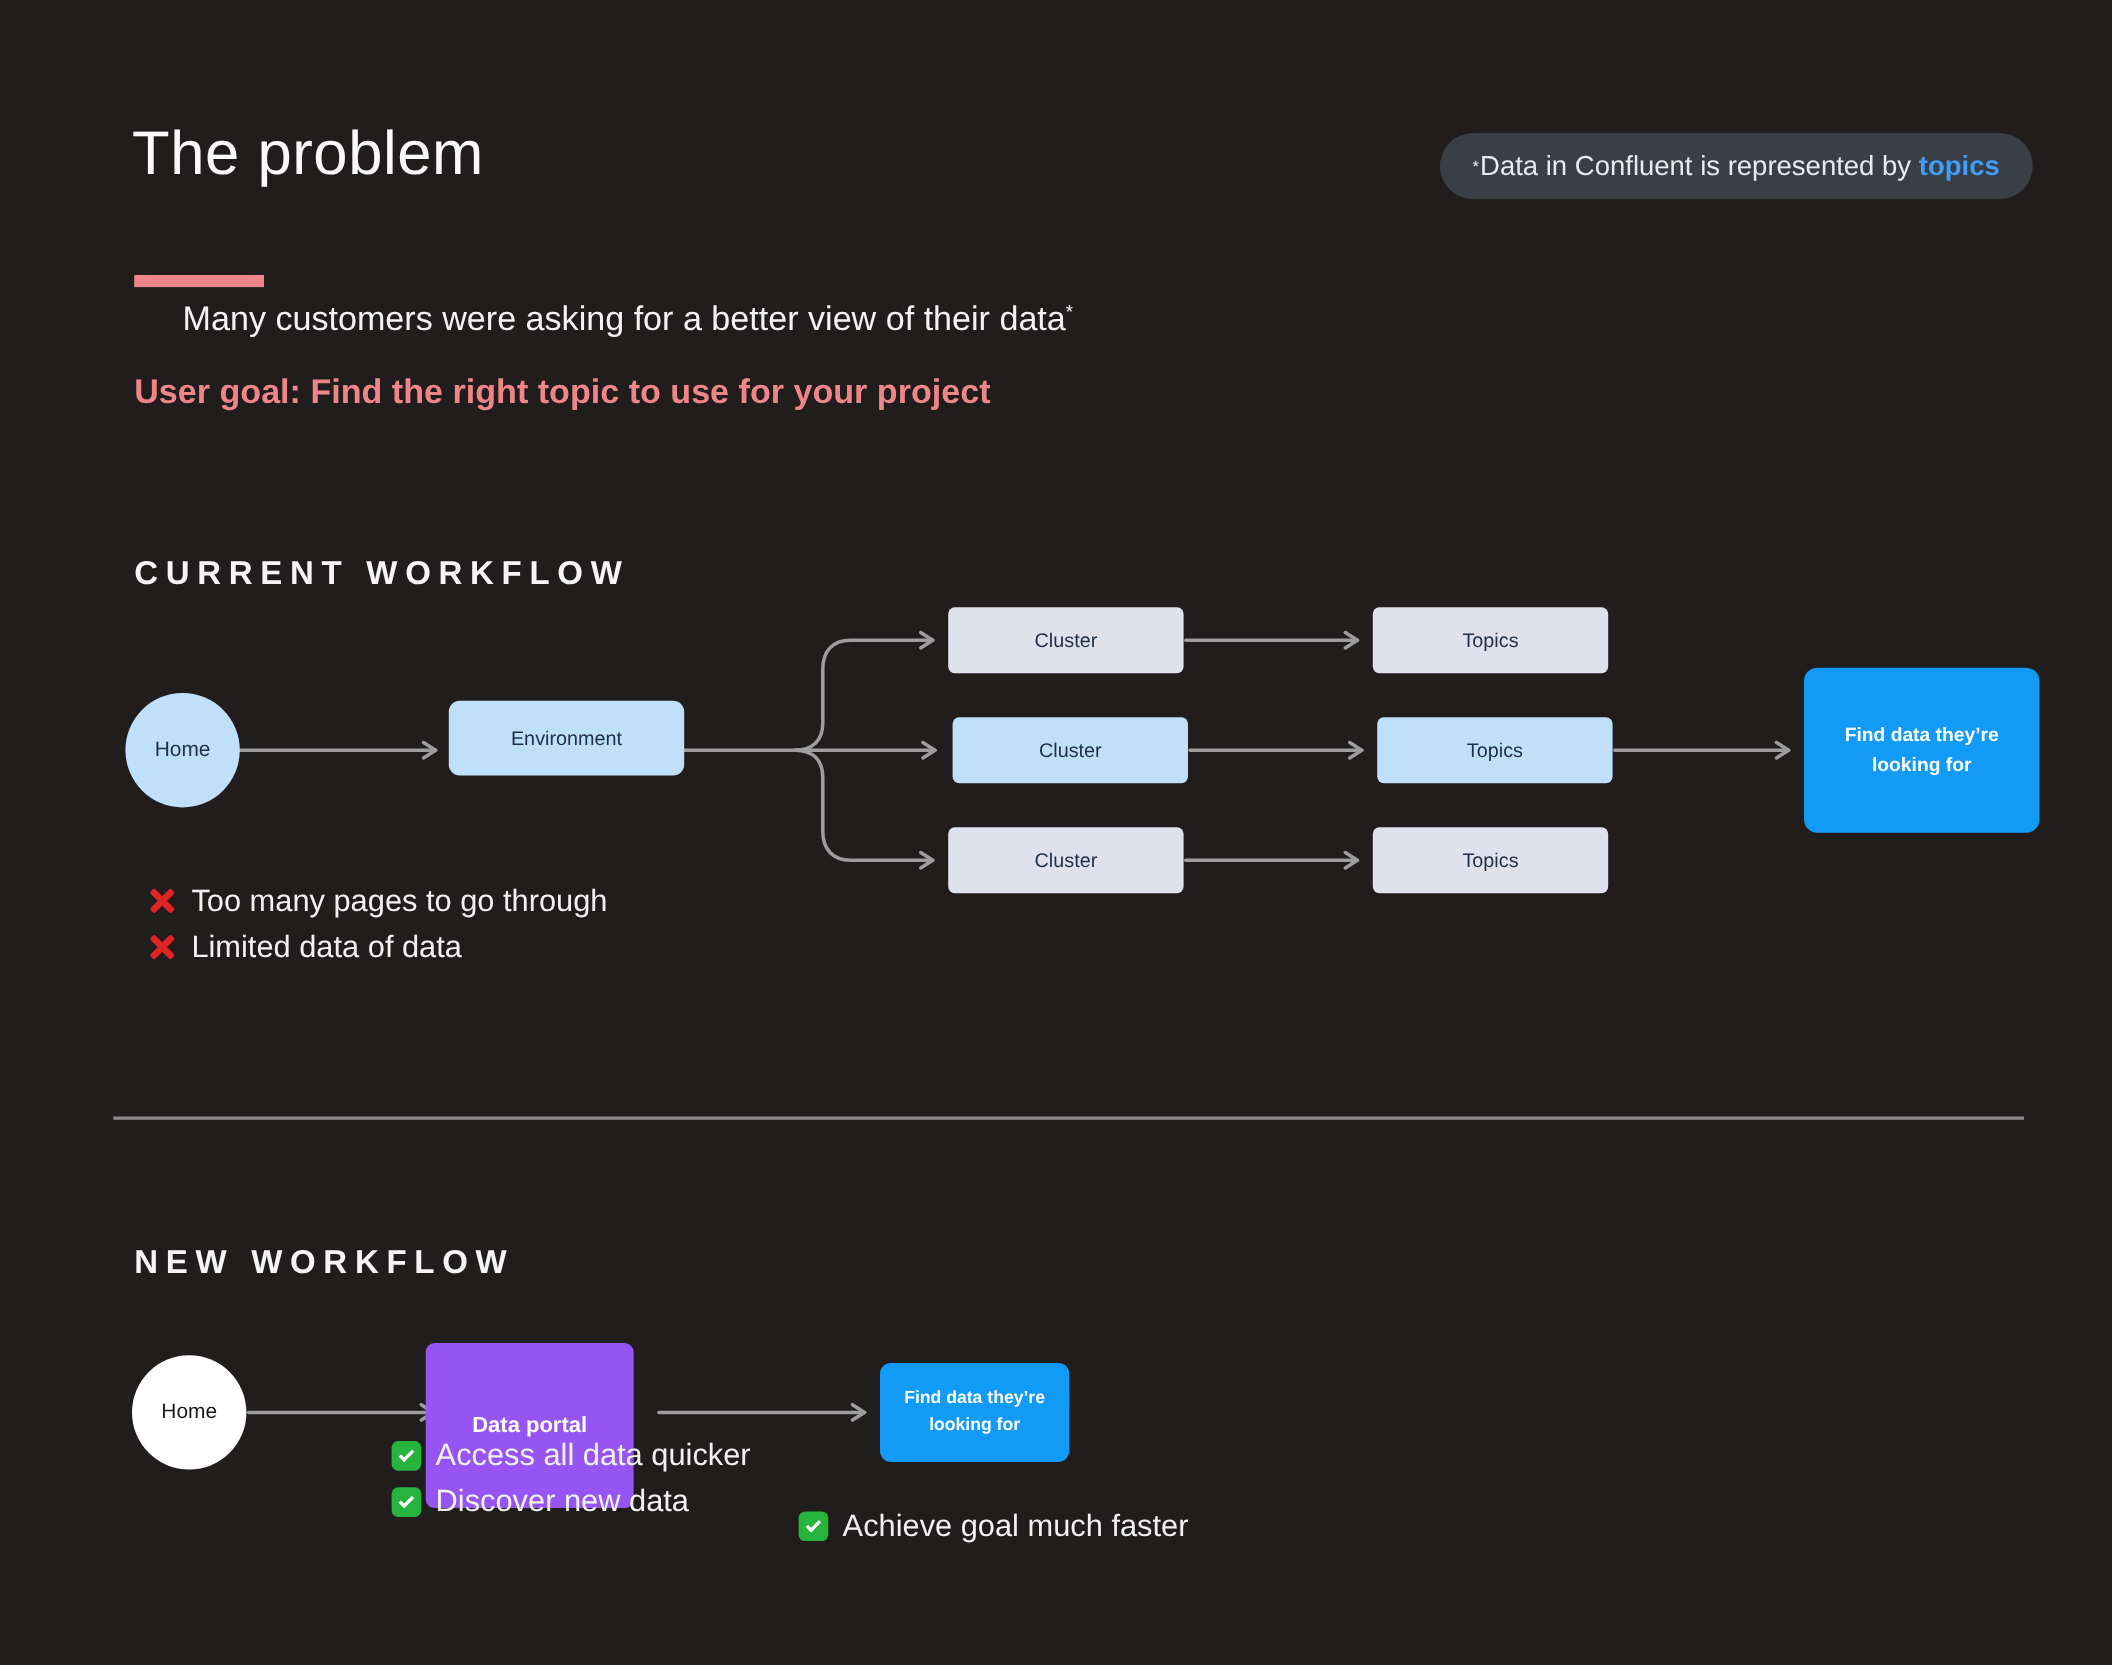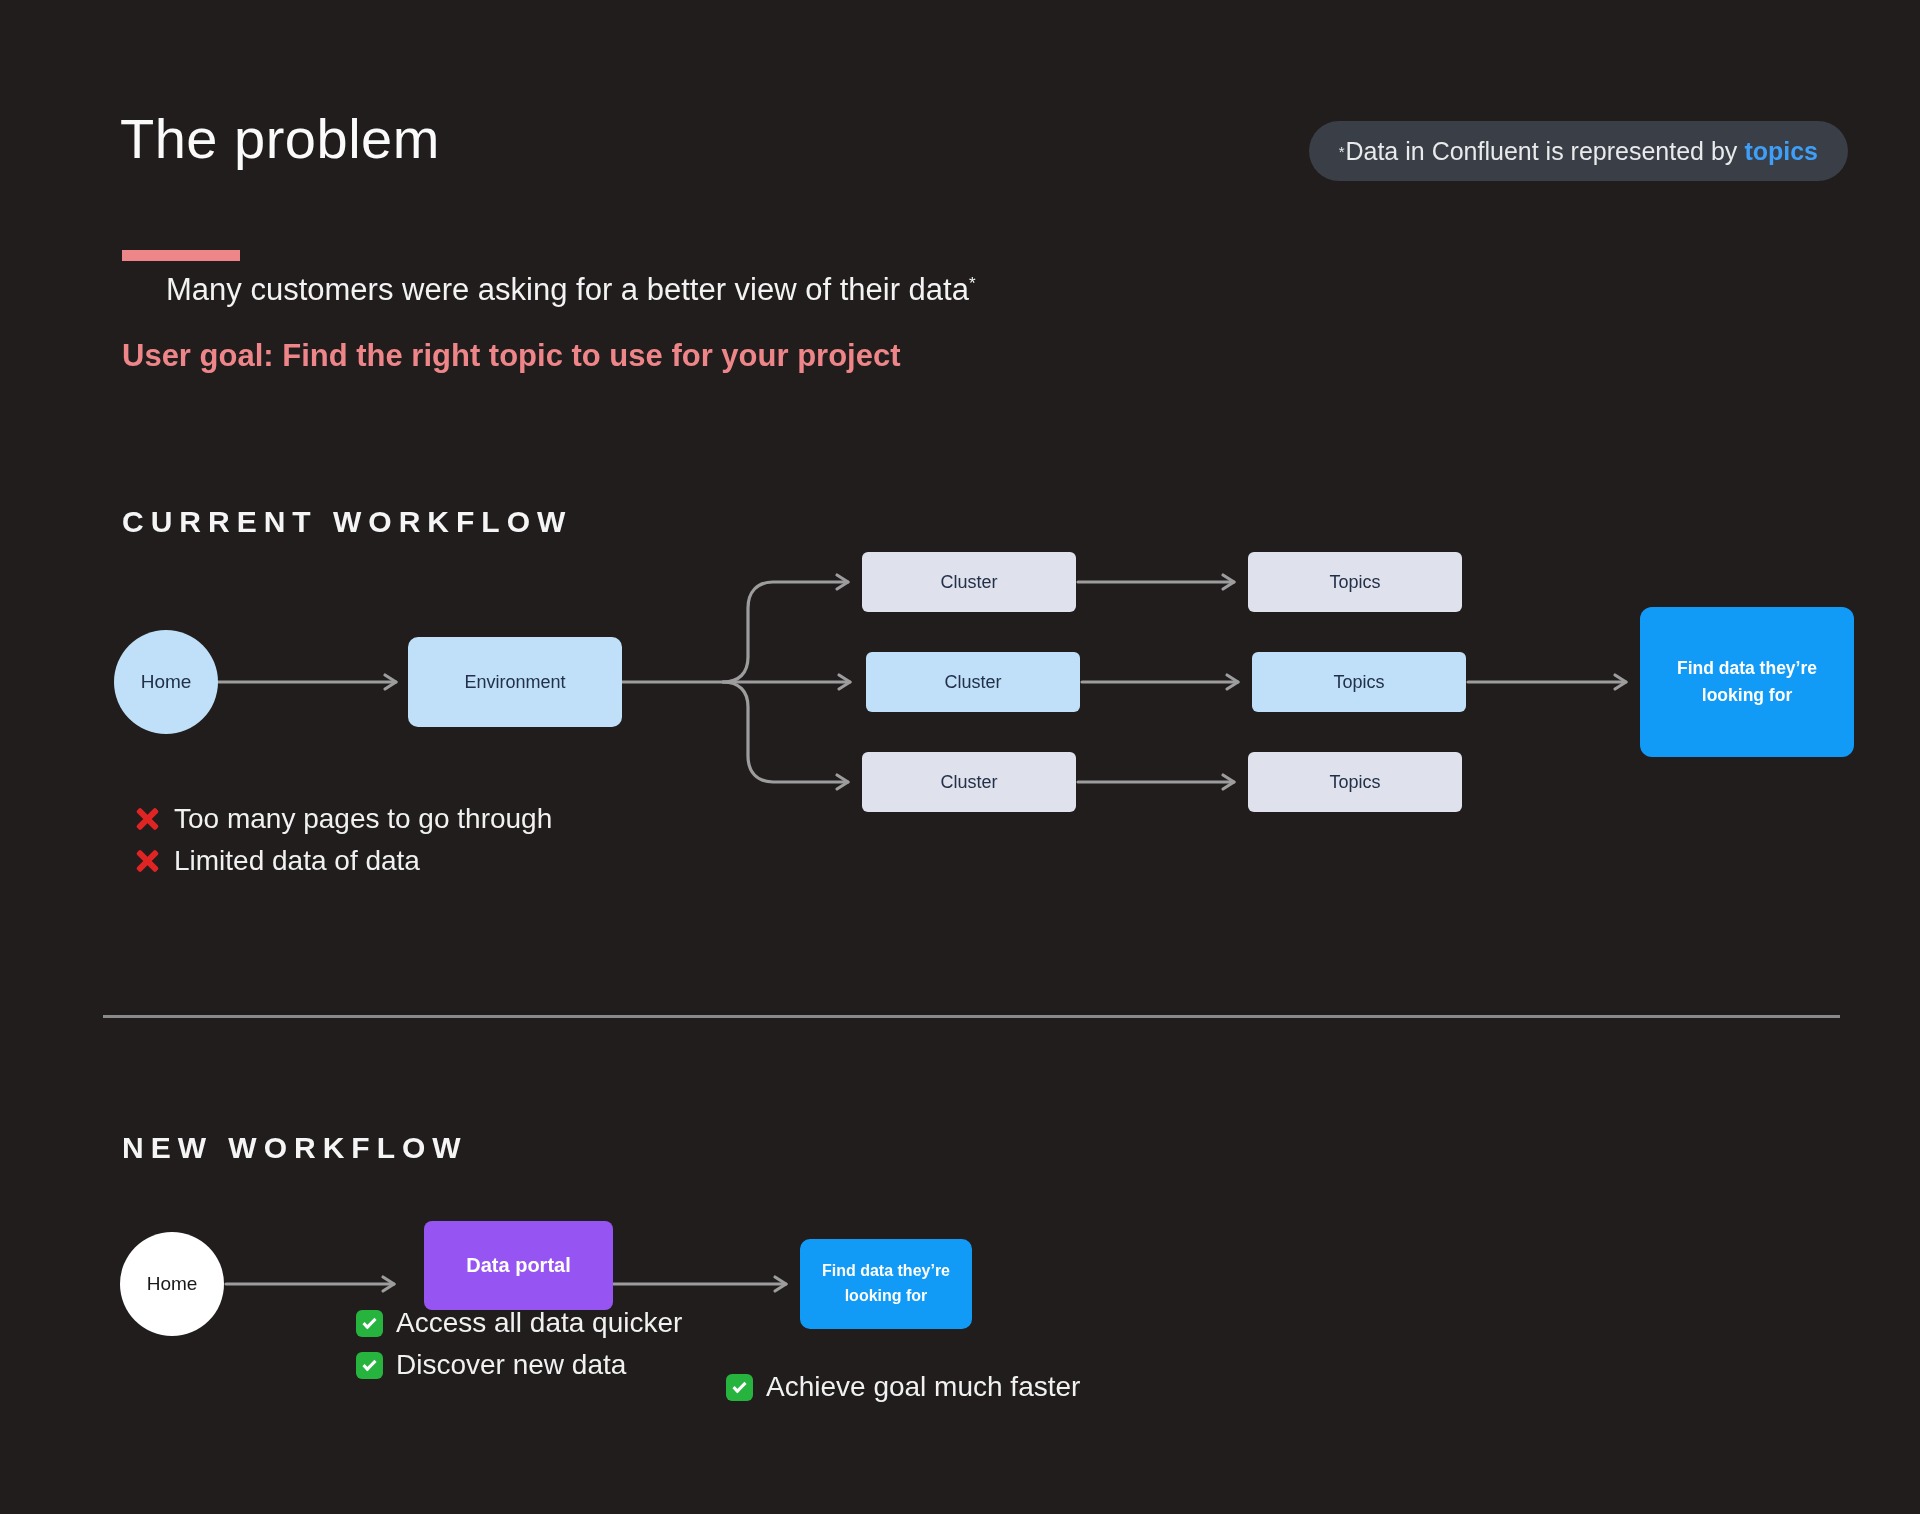--- a/index.html
+++ b/index.html
@@ -90,21 +90,21 @@
     <span>Data in Confluent is represented by</span>
     <a class="topics-link">topics</a>
   </div>
 
   <p class="intro" style="top:272px;margin-left:44px;"><span>Many customers were asking for a better view of their data</span><sup>*</sup></p>
   <p class="intro goal-line" style="top:338px;">User goal: Find the right topic to use for your project</p>
 
   <h2 class="wf-heading" style="top:505px;">CURRENT WORKFLOW</h2>
 
   <div class="node node-circle blue circle-label" style="left:114px;top:630px;width:104px;height:104px;">Home</div>
-  <div class="node node-box blue" style="left:408px;top:637px;width:214px;height:90px;border-radius:10px;">Environment</div>
+  <div class="node node-box blue" style="left:408px;top:637px;width:214px;height:68px;border-radius:10px;">Environment</div>
 
   <div class="node node-box lavender" style="left:862px;top:552px;width:214px;height:60px;">Cluster</div>
   <div class="node node-box blue" style="left:866px;top:652px;width:214px;height:60px;">Cluster</div>
   <div class="node node-box lavender" style="left:862px;top:752px;width:214px;height:60px;">Cluster</div>
 
   <div class="node node-box lavender" style="left:1248px;top:552px;width:214px;height:60px;">Topics</div>
   <div class="node node-box blue" style="left:1252px;top:652px;width:214px;height:60px;">Topics</div>
   <div class="node node-box lavender" style="left:1248px;top:752px;width:214px;height:60px;">Topics</div>
 
   <div class="node goal-box" style="left:1640px;top:607px;width:214px;height:150px;">
@@ -121,21 +121,21 @@
       <span class="x-icon"></span>
       <span>Limited data of data</span>
     </div>
   </div>
 
   <div class="divider"></div>
 
   <h2 class="wf-heading" style="top:1131px;">NEW WORKFLOW</h2>
 
   <div class="node node-circle white circle-label" style="left:120px;top:1232px;width:104px;height:104px;">Home</div>
-  <div class="node portal-box" style="left:424px;top:1221px;width:189px;height:89px;">Data portal</div>
+  <div class="node portal-box" style="left:387px;top:1221px;width:189px;height:150px;">Data portal</div>
   <div class="node goal-box" style="left:800px;top:1239px;width:172px;height:90px;font-size:16px;border-radius:10px;">
     <span class="gl">Find data they’re</span>
     <span class="gl">looking for</span>
   </div>
 
   <div class="bullet-col" style="left:356px;top:1306px;justify-content:space-between;">
     <div class="bullet">
       <span class="check-icon">
           <span class="check-tick"></span>
         </span>

